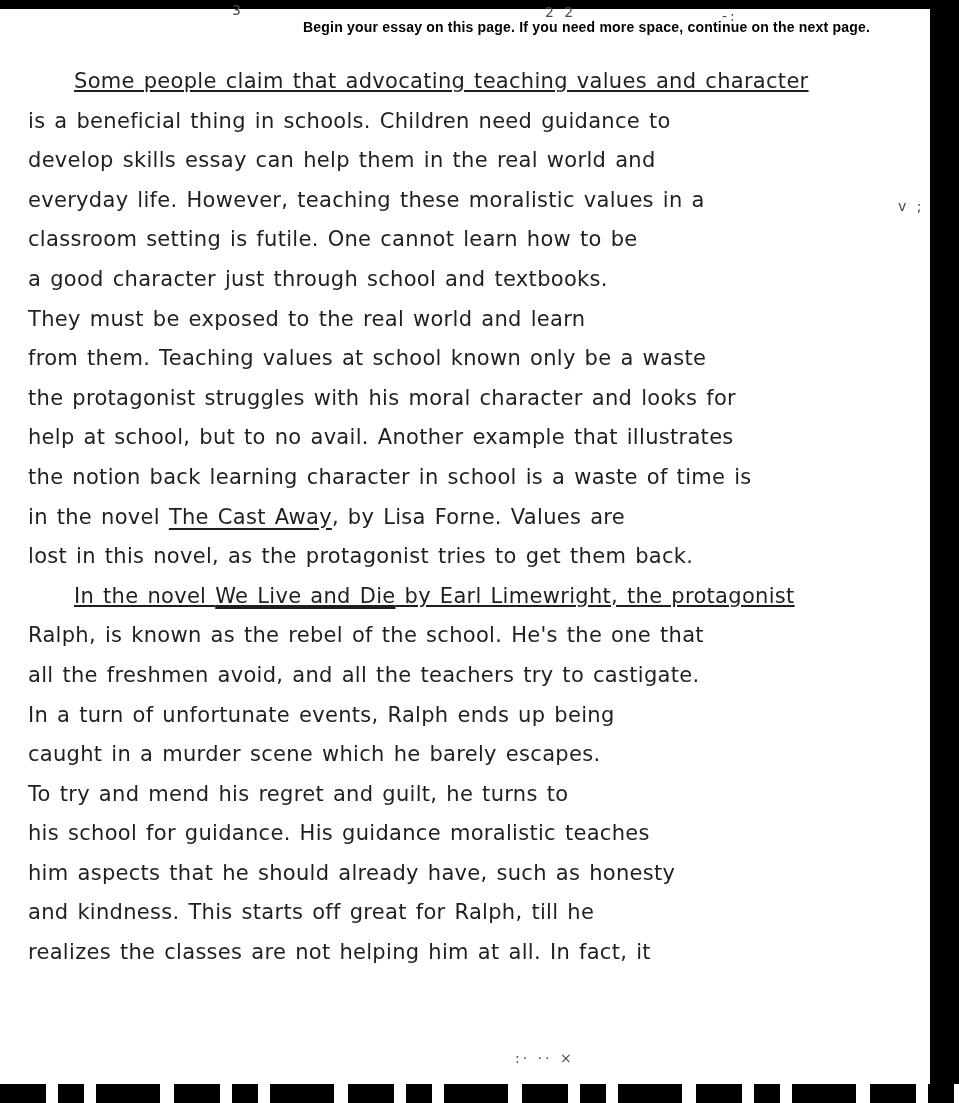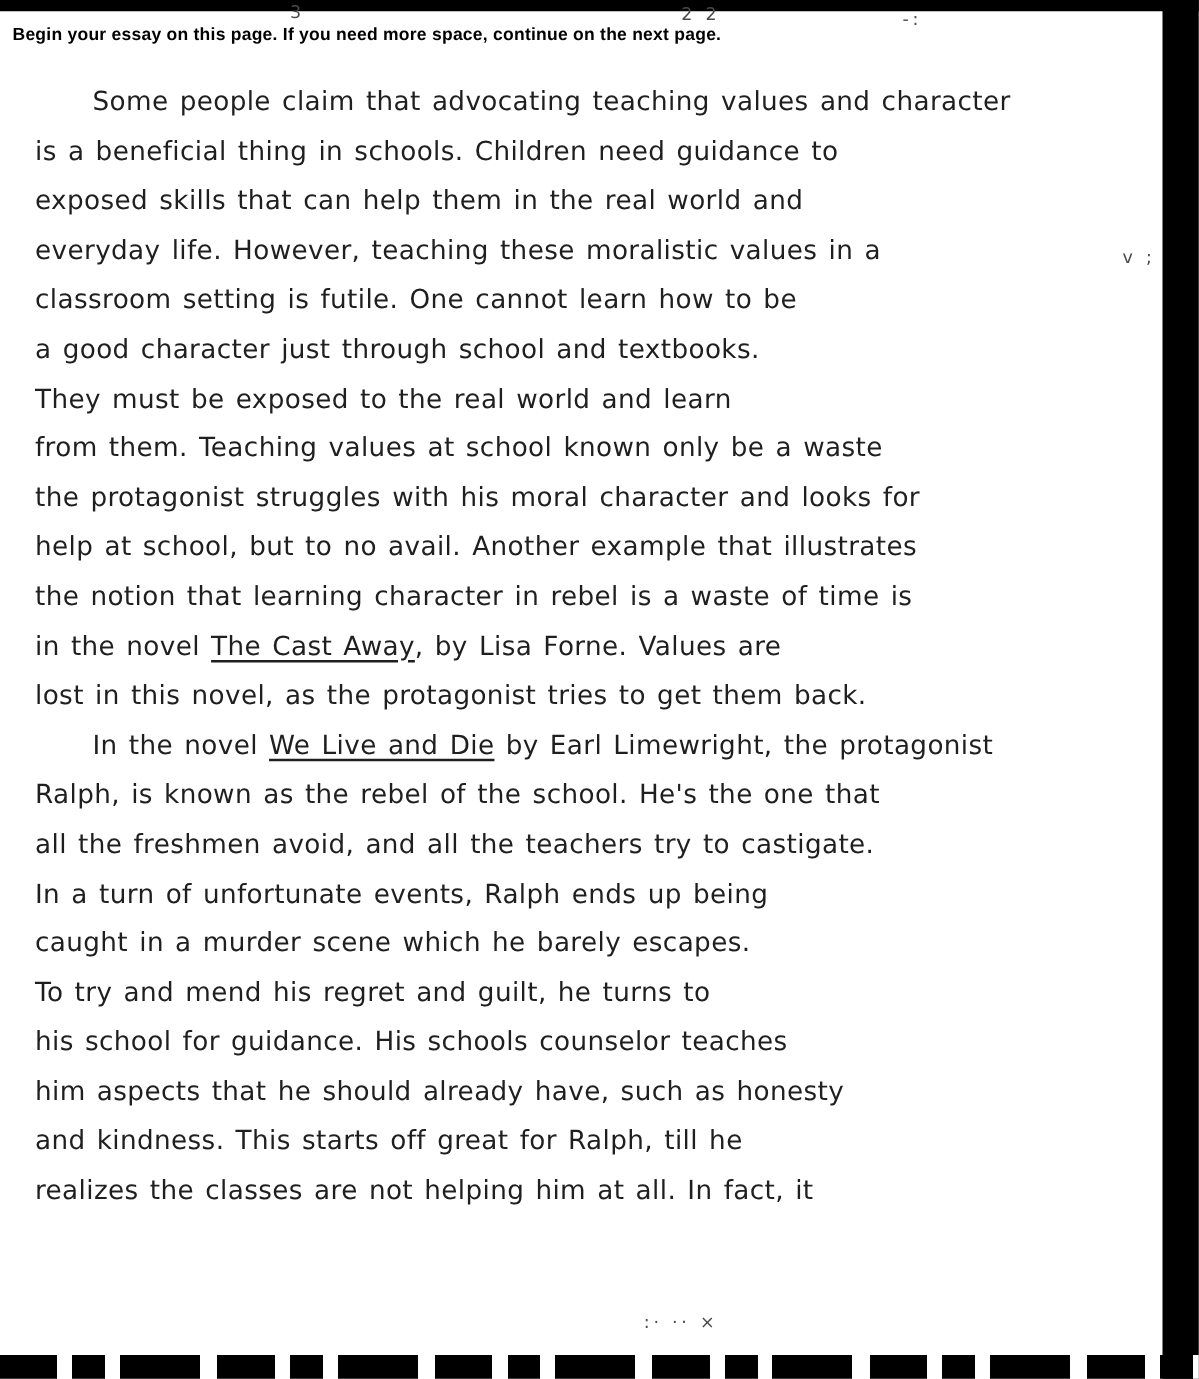--- a/index.html
+++ b/index.html
@@ -6,29 +6,29 @@
   body{
     width:959px;height:1103px;position:relative;overflow:hidden;
     background:#ffffff;
     font-family:"DejaVu Sans", sans-serif;
   }
   .top-border{position:absolute;top:0;left:0;width:959px;height:9px;background:#000;}
   .right-border{position:absolute;top:0;right:0;width:29px;height:1103px;background:#000;}
   .instruction{
     position:absolute;top:19px;left:10px;width:860px;
     font-family:"Liberation Sans", sans-serif;
-    font-weight:bold;font-size:14px;color:#000;letter-spacing:.2px;
+    font-weight:bold;font-size:14px;color:#000;letter-spacing:.2px;text-align:right;
   }
   .essay{
     position:absolute;top:62px;left:28px;width:880px;
     color:#1f1f1f;font-size:21px;line-height:39.6px;
     letter-spacing:.3px;word-spacing:2px;
   }
   .line{white-space:nowrap;height:39.6px;}
-  .line.indent{text-indent:46px;}
+  .line.indent{text-indent:46px;text-decoration:underline;}
   .u{text-decoration:underline;text-underline-offset:4px;}
   .artifact{position:absolute;color:#4a4a4a;font-size:14px;letter-spacing:3px;}
   .bottom-strip{
     position:absolute;left:0;bottom:0;width:959px;height:19px;
     background:repeating-linear-gradient(90deg,
       #000 0px, #000 46px,
       #fff 46px, #fff 58px,
       #000 58px, #000 84px,
       #fff 84px, #fff 96px,
       #000 96px, #000 160px,
@@ -45,40 +45,40 @@
 <span class="artifact" style="top:4px;left:545px;">2 2</span>
 <span class="artifact" style="top:8px;left:722px;">-:</span>
 <span class="artifact" style="top:198px;left:898px;">v ;</span>
 <span class="artifact" style="top:1050px;left:515px;">:·  ··   ×</span>
 
 <div class="instruction">Begin your essay on this page. If you need more space, continue on the next page.</div>
 
 <div class="essay">
   <div class="line indent"><span>Some people claim that advocating teaching values and character</span></div>
   <div class="line"><span>is a beneficial thing in schools. Children need guidance to</span></div>
-  <div class="line"><span>exposed skills that can help them in the real world and</span></div>
+  <div class="line"><span>develop skills essay can help them in the real world and</span></div>
   <div class="line"><span>everyday life. However, teaching these moralistic values in a</span></div>
   <div class="line"><span>classroom setting is futile. One cannot learn how to be</span></div>
   <div class="line"><span>a good character just through school and textbooks.</span></div>
   <div class="line"><span>They must be exposed to the real world and learn</span></div>
   <div class="line"><span>from them. Teaching values at school known only be a waste</span></div>
   <div class="line"><span>the protagonist struggles with his moral character and looks for</span></div>
   <div class="line"><span>help at school, but to no avail. Another example that illustrates</span></div>
-  <div class="line"><span>the notion that learning character in rebel is a waste of time is</span></div>
+  <div class="line"><span>the notion back learning character in school is a waste of time is</span></div>
   <div class="line">
     <span>in the novel </span><span class="u">The Cast Away</span><span>, by Lisa Forne. Values are</span>
   </div>
   <div class="line"><span>lost in this novel, as the protagonist tries to get them back.</span></div>
   <div class="line indent">
     <span>In the novel </span><span class="u">We Live and Die</span><span> by Earl Limewright, the protagonist</span>
   </div>
   <div class="line"><span>Ralph, is known as the rebel of the school. He's the one that</span></div>
   <div class="line"><span>all the freshmen avoid, and all the teachers try to castigate.</span></div>
   <div class="line"><span>In a turn of unfortunate events, Ralph ends up being</span></div>
   <div class="line"><span>caught in a murder scene which he barely escapes.</span></div>
   <div class="line"><span>To try and mend his regret and guilt, he turns to</span></div>
-  <div class="line"><span>his school for guidance. His schools counselor teaches</span></div>
+  <div class="line"><span>his school for guidance. His guidance moralistic teaches</span></div>
   <div class="line"><span>him aspects that he should already have, such as honesty</span></div>
   <div class="line"><span>and kindness. This starts off great for Ralph, till he</span></div>
   <div class="line"><span>realizes the classes are not helping him at all. In fact, it</span></div>
 </div>
 
 <div class="bottom-strip"></div>
 
 </body></html>

